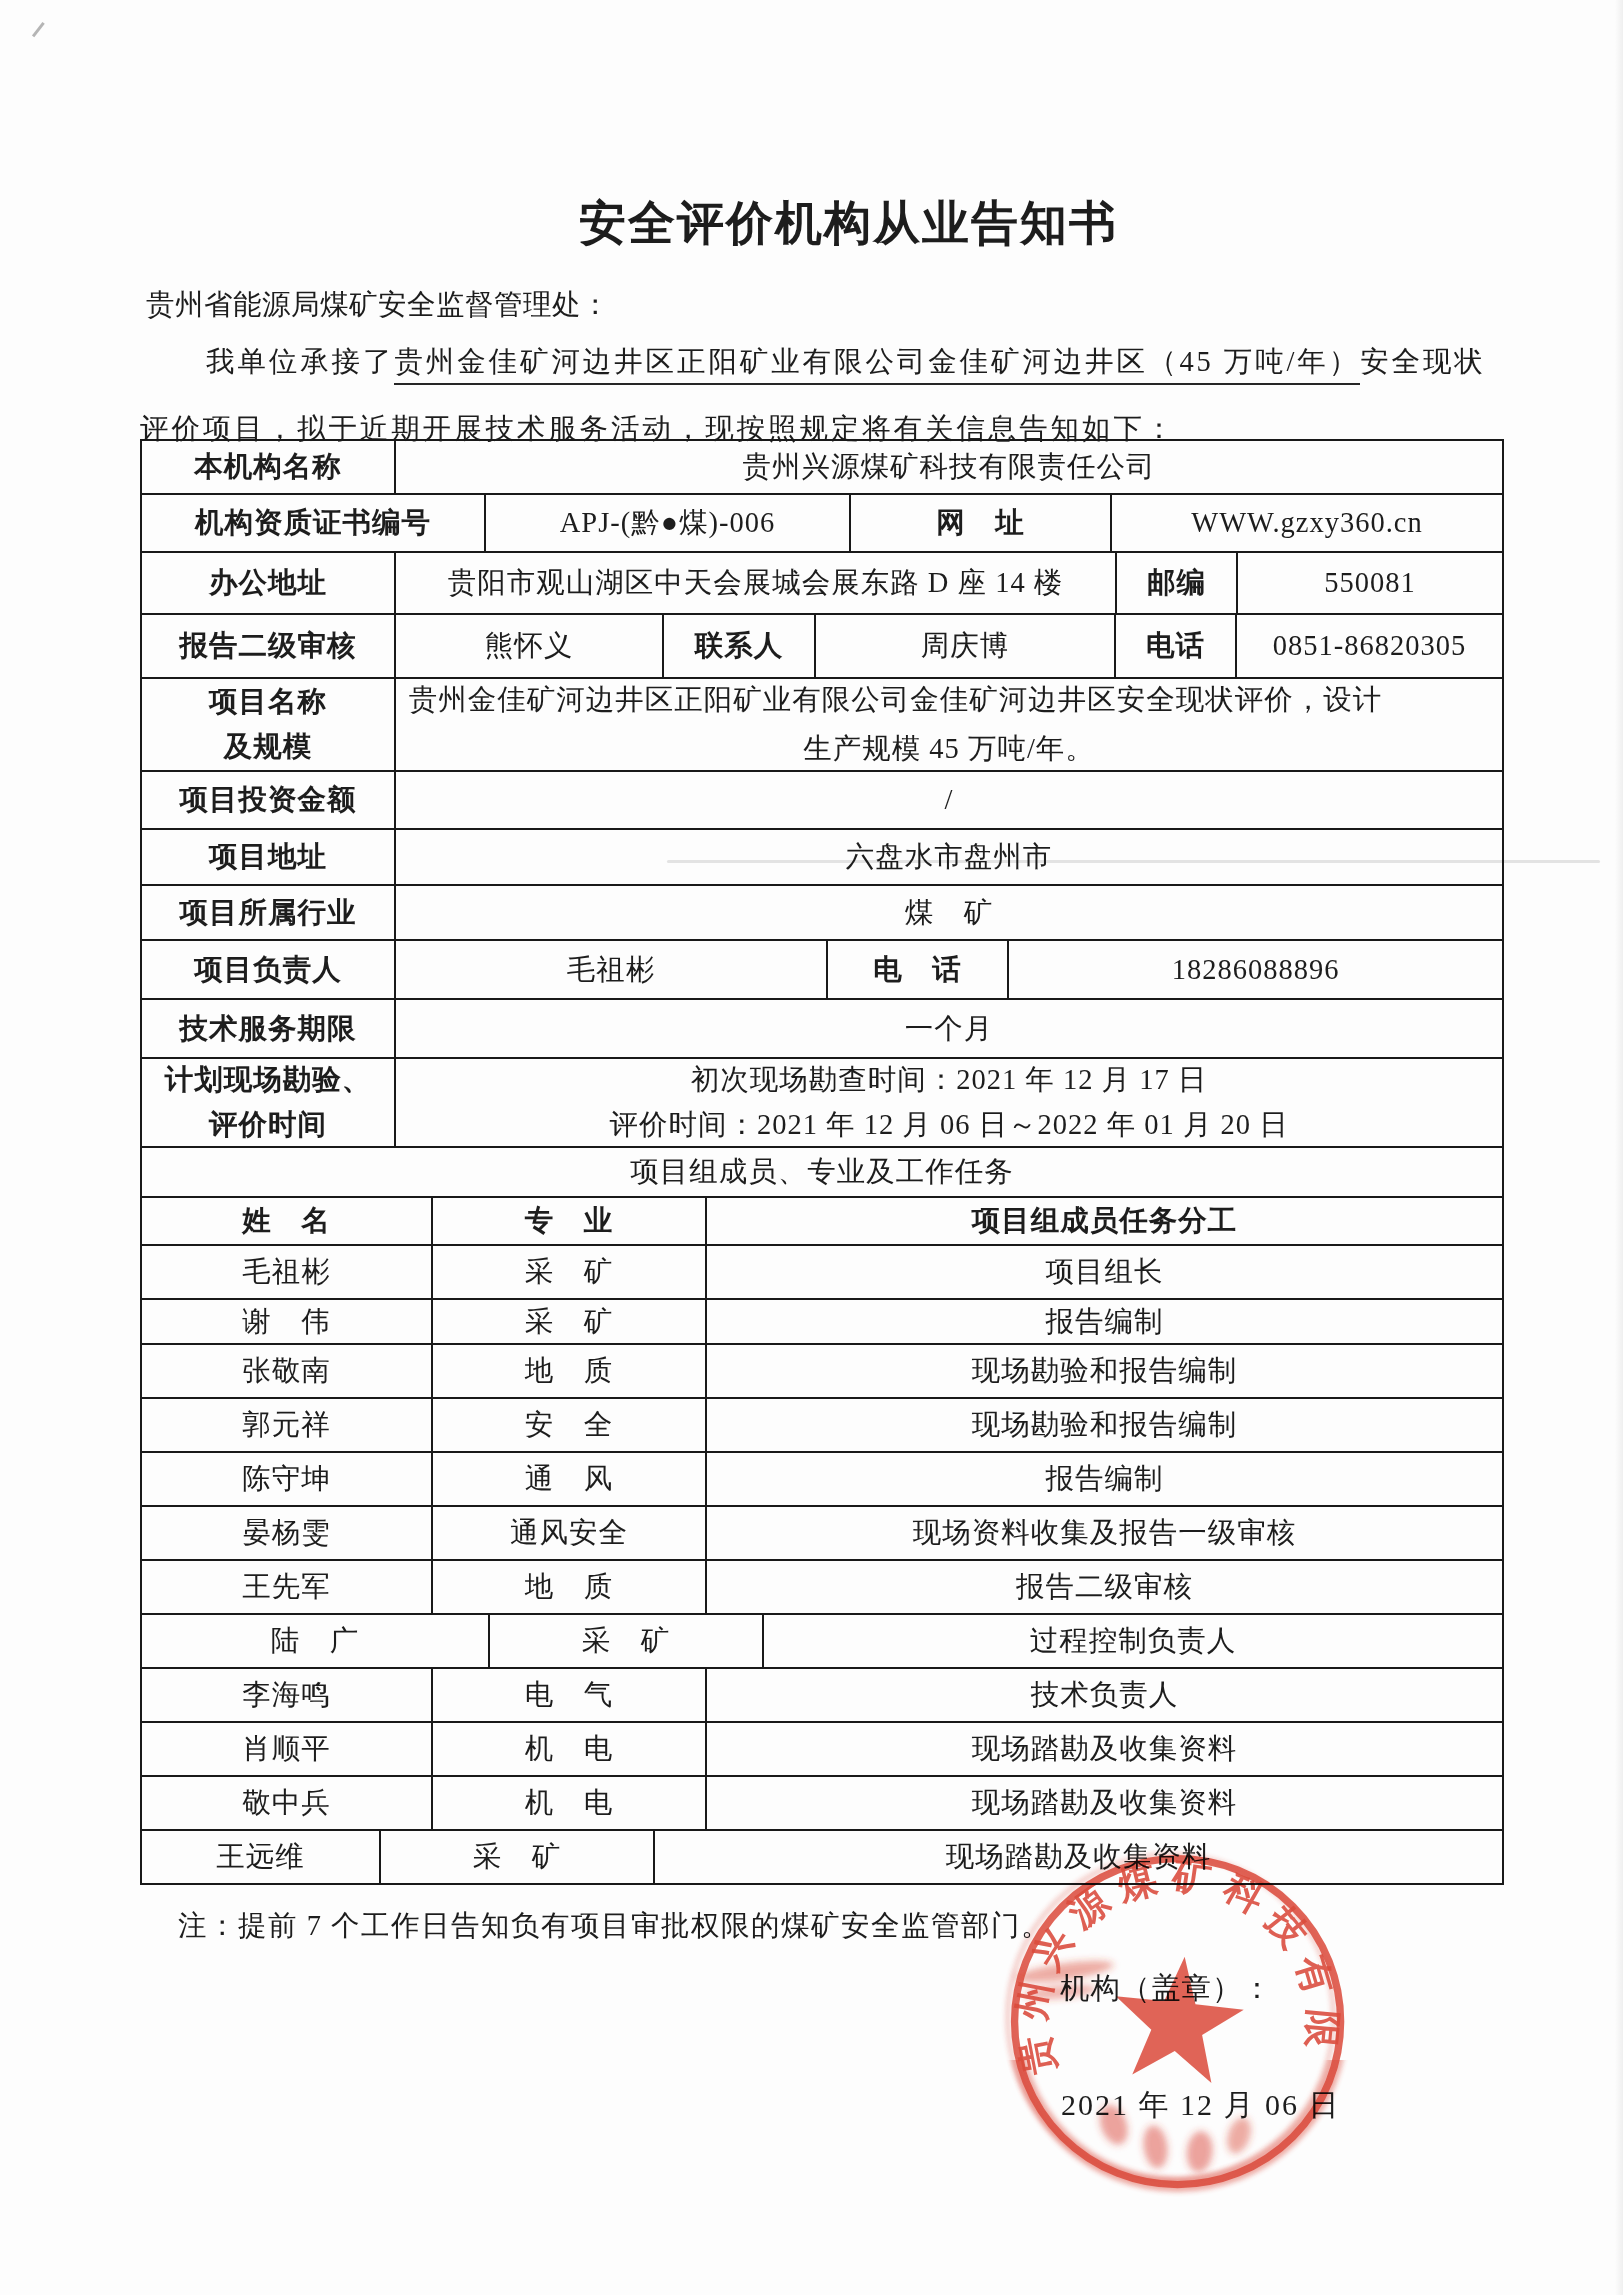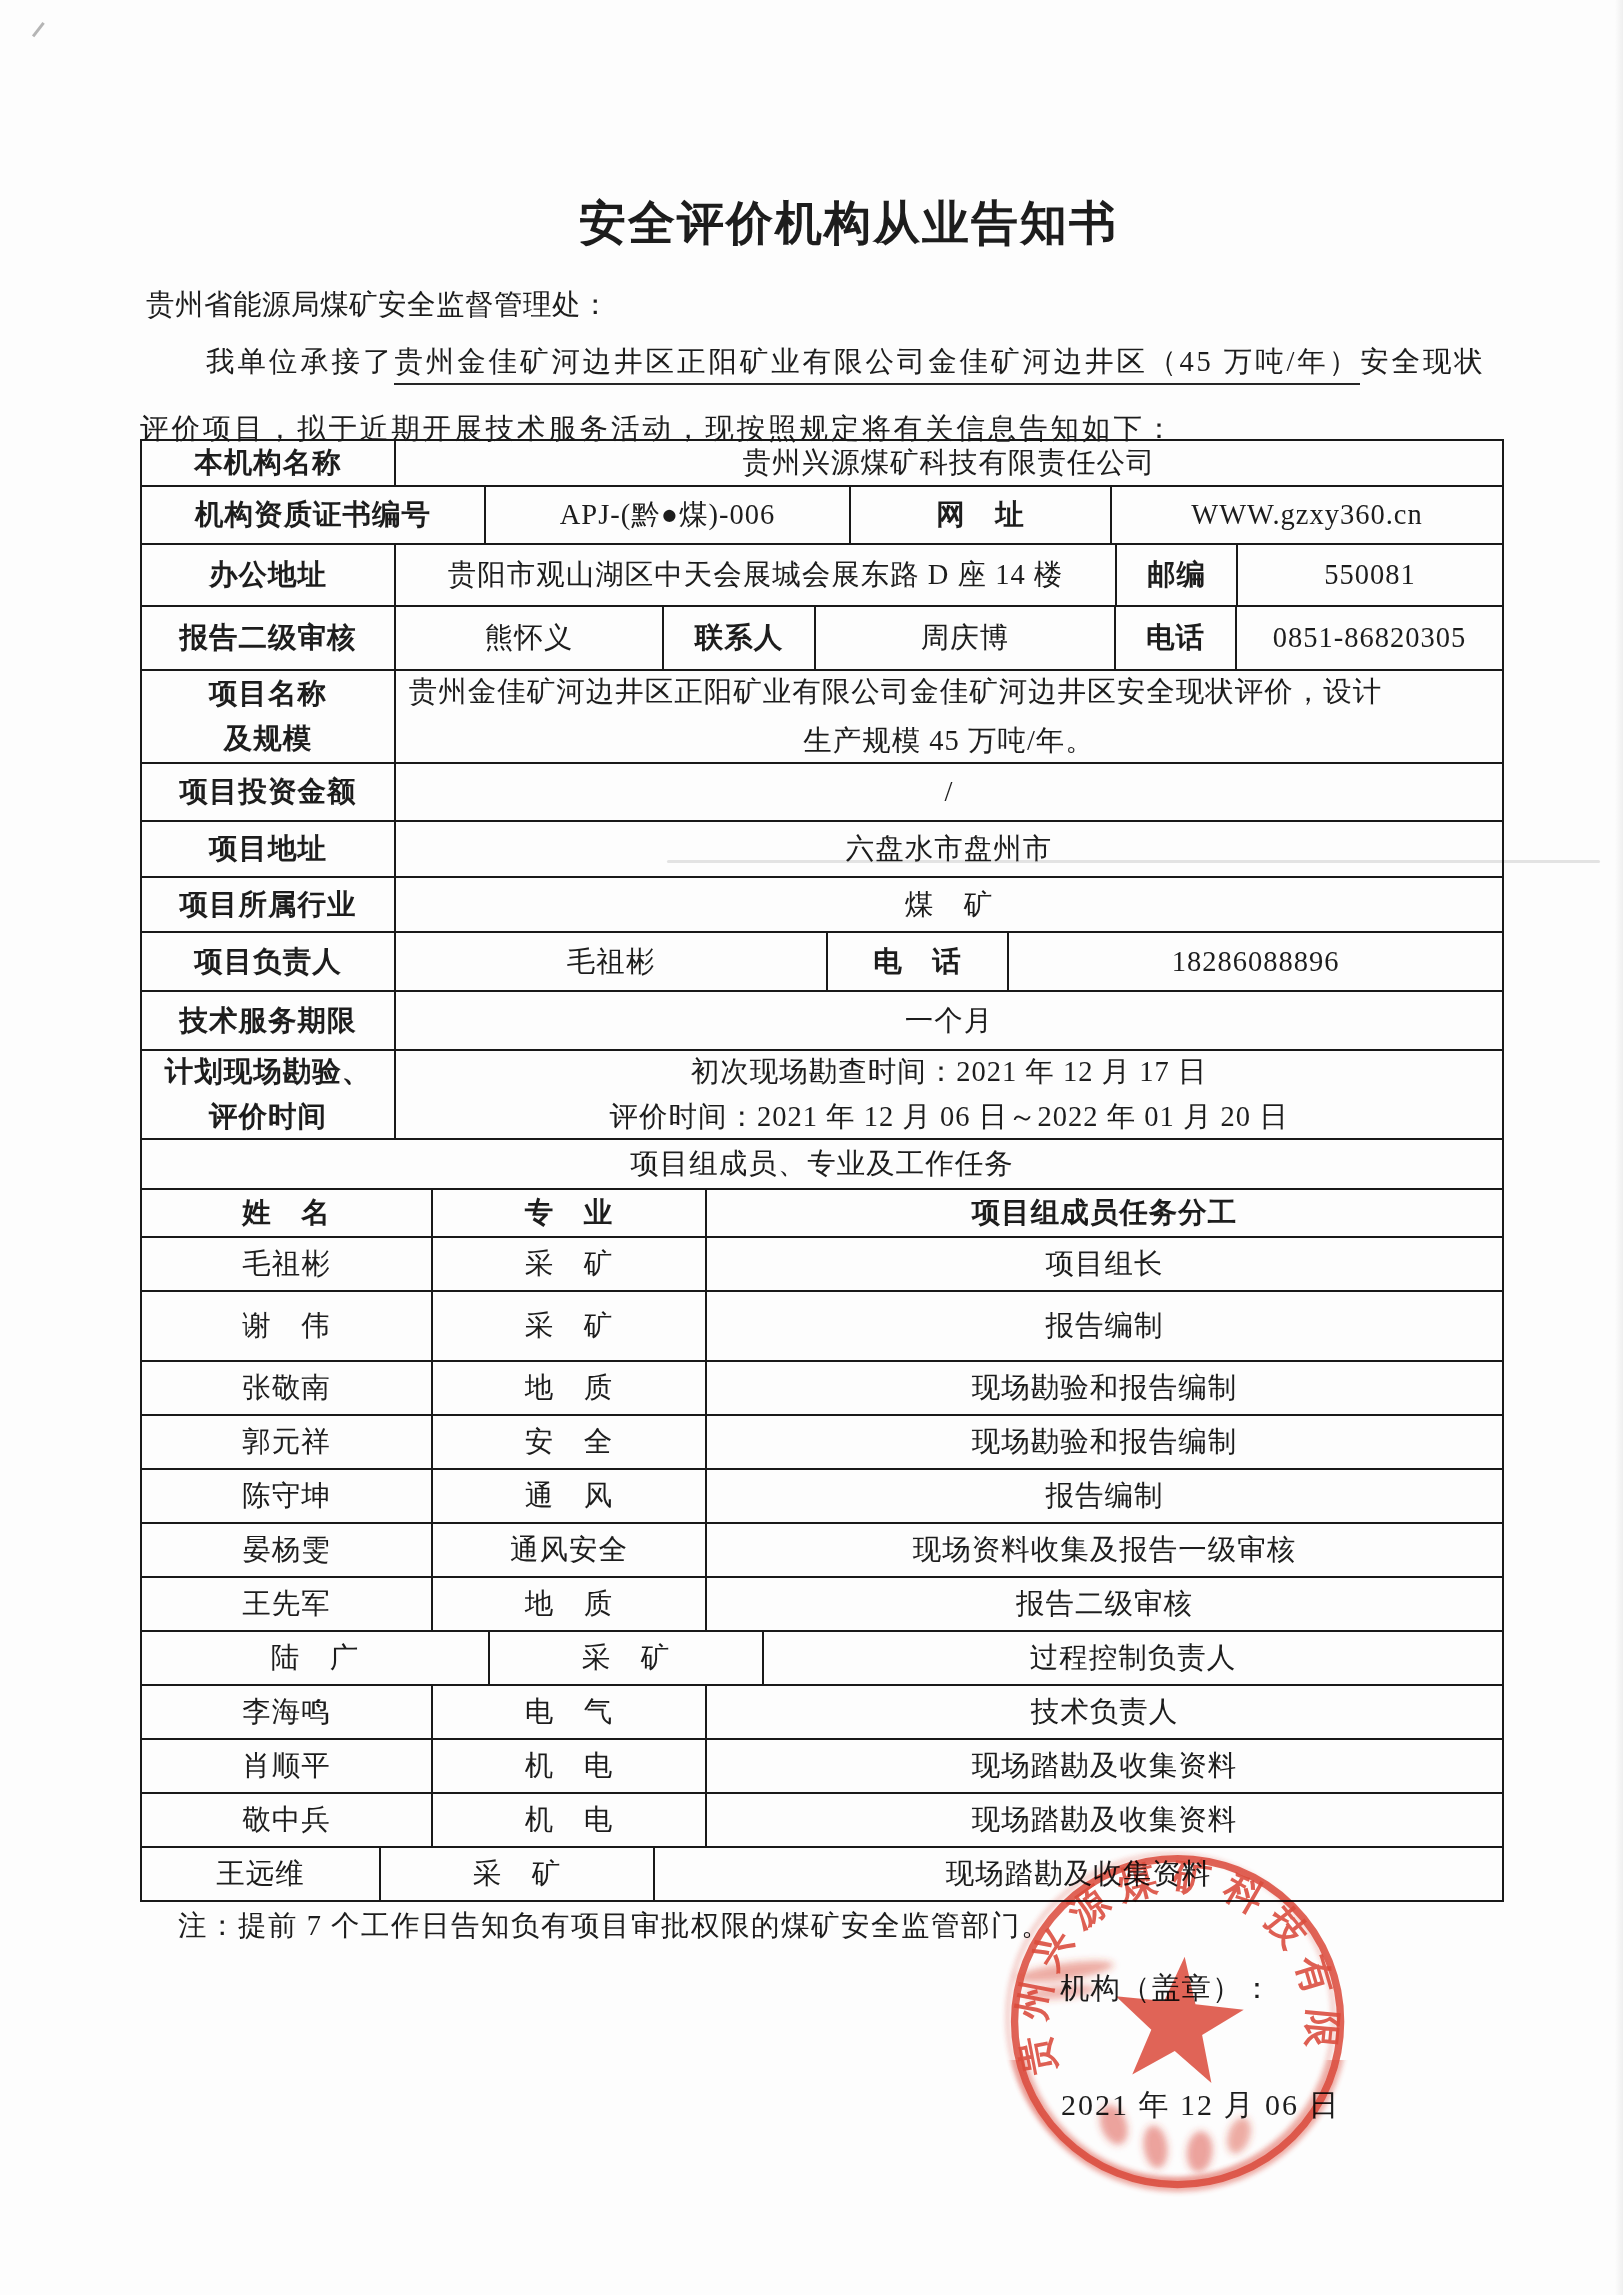--- a/index.html
+++ b/index.html
@@ -51,21 +51,21 @@
   <div class="edge-strip"></div>
   <div class="streak"></div>
 
   <div class="title">安全评价机构从业告知书</div>
   <div class="salutation">贵州省能源局煤矿安全监督管理处：</div>
   <div class="pline1"><span>我单位承接了</span><span class="uline">贵州金佳矿河边井区正阳矿业有限公司金佳矿河边井区（45 万吨/年）</span><span>安全现状</span></div>
   <div class="pline2">评价项目，拟于近期开展技术服务活动，现按照规定将有关信息告知如下：</div>
 
   <div class="tbl">
 
-    <div class="tr first" style="height:44px">
+    <div class="tr first" style="height:52px">
       <div class="td lab" style="width:252px">本机构名称</div>
       <div class="td grow">贵州兴源煤矿科技有限责任公司</div>
     </div>
 
     <div class="tr" style="height:58px">
       <div class="td lab" style="width:342px">机构资质证书编号</div>
       <div class="td" style="width:365px">APJ-(黔●煤)-006</div>
       <div class="td lab" style="width:261px">网　址</div>
       <div class="td grow">WWW.gzxy360.cn</div>
     </div>
@@ -143,21 +143,21 @@
       <div class="td lab" style="width:289px">姓　名</div>
       <div class="td lab" style="width:274px">专　业</div>
       <div class="td lab grow">项目组成员任务分工</div>
     </div>
 
     <div class="tr" style="height:54px">
       <div class="td" style="width:289px">毛祖彬</div>
       <div class="td" style="width:274px">采　矿</div>
       <div class="td grow">项目组长</div>
     </div>
-    <div class="tr" style="height:70px">
+    <div class="tr" style="height:45px">
       <div class="td" style="width:289px">谢　伟</div>
       <div class="td" style="width:274px">采　矿</div>
       <div class="td grow">报告编制</div>
     </div>
     <div class="tr" style="height:54px">
       <div class="td" style="width:289px">张敬南</div>
       <div class="td" style="width:274px">地　质</div>
       <div class="td grow">现场勘验和报告编制</div>
     </div>
     <div class="tr" style="height:54px">

